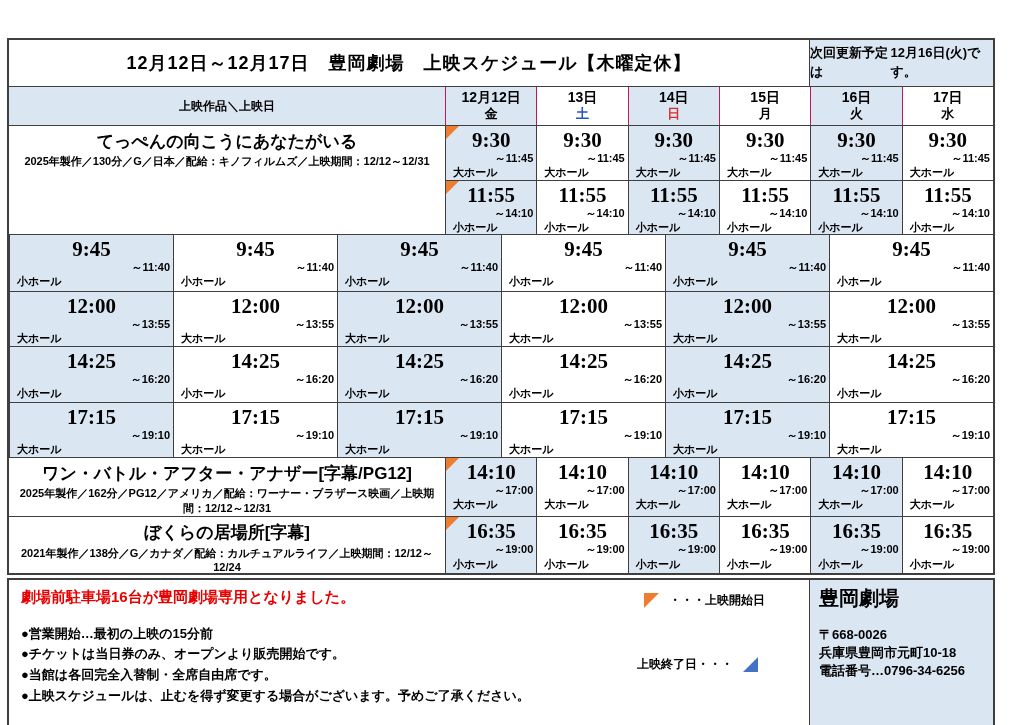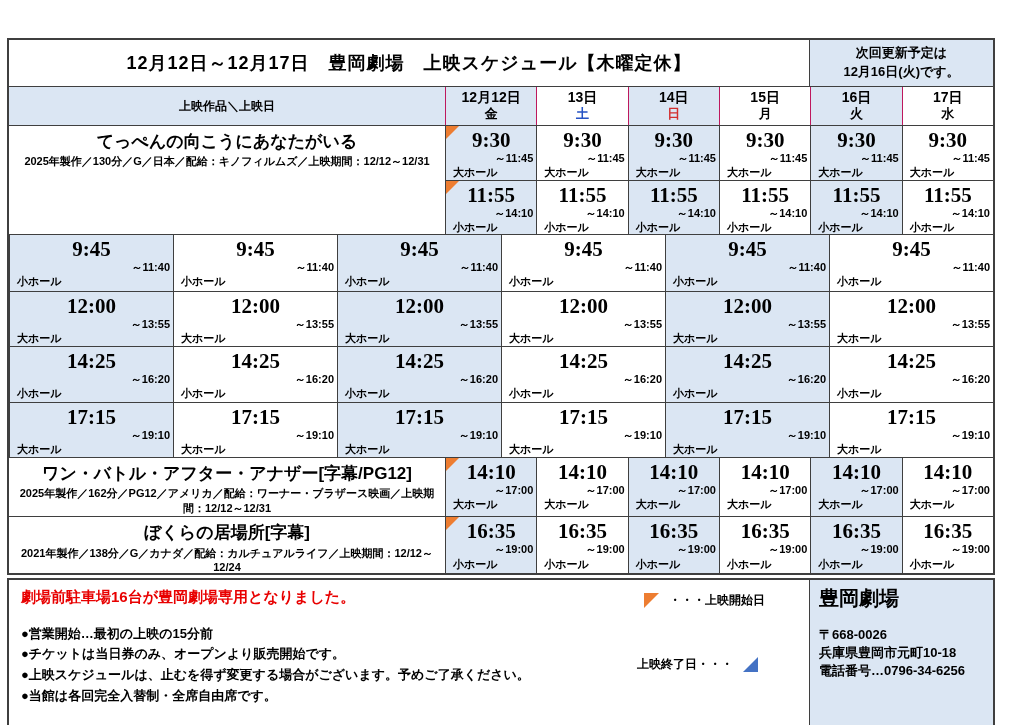--- a/index.html
+++ b/index.html
@@ -6,21 +6,21 @@
   html,body { width:1024px; height:725px; background:#ffffff;
     font-family:"Liberation Sans","DejaVu Sans",sans-serif; color:#000; }
   .sheet { position:absolute; left:7px; top:38px; width:988px; }
 
   
   .main-table { border:2px solid #3f3f3f; width:100%; }
   .title-row { display:flex; height:46px; }
   .title-cell { flex:1; display:flex; align-items:center; justify-content:center;
     font-size:18px; font-weight:bold; letter-spacing:1px; }
   .update-cell { width:184px; border-left:1px solid #3f3f3f; background:#dbe6f3;
-    display:flex; flex-direction:column; align-items:center; justify-content:center;
+    display:flex; flex-direction:row; align-items:center; justify-content:center;
     font-size:13px; font-weight:600; line-height:1.45; }
 
   .header-row { display:flex; height:39px; border-top:1px solid #3f3f3f; }
   .corner-cell { width:436px; background:#dbe6f3; display:flex; align-items:center;
     justify-content:center; font-size:12px; font-weight:bold; }
   .day-header-cell { flex:1; border-left:1px solid #be185d; text-align:center; padding-top:2px; }
   .day-header-cell.shaded { background:#dbe6f3; }
   .day-date { font-size:14px; font-weight:bold; line-height:1.2; }
   .day-weekday { font-size:13px; font-weight:bold; line-height:1.2; }
 
@@ -411,22 +411,22 @@
       </div>
 
   </div>
 
   <div class="bottom-box">
     <div class="bottom-left">
       <div class="parking-notice">劇場前駐車場16台が豊岡劇場専用となりました。</div>
       <div class="notes">
         <div>●営業開始…最初の上映の15分前</div>
         <div>●チケットは当日券のみ、オープンより販売開始です。</div>
+        <div>●当館は各回完全入替制・全席自由席です。</div>
         <div>●上映スケジュールは、止むを得ず変更する場合がございます。予めご了承ください。</div>
-        <div>●当館は各回完全入替制・全席自由席です。</div>
       </div>
       <div class="legend-start">
         <span class="tri-start"></span>
         <span>・・・上映開始日</span>
       </div>
       <div class="legend-end">
         <span>上映終了日・・・</span>
         <span class="tri-end"></span>
       </div>
     </div>

